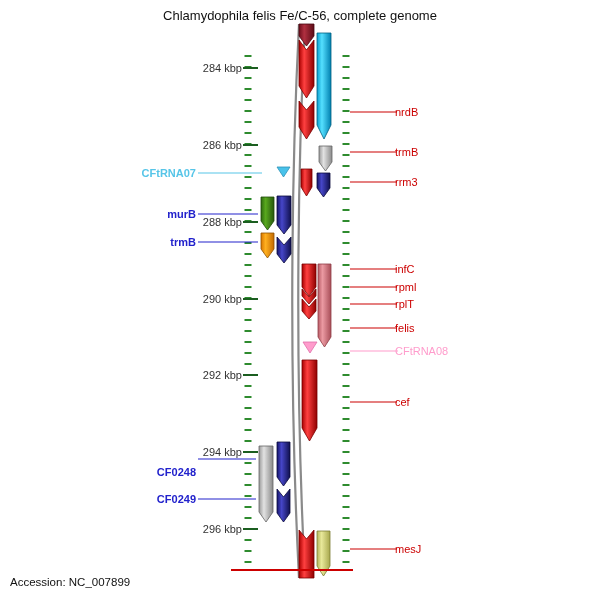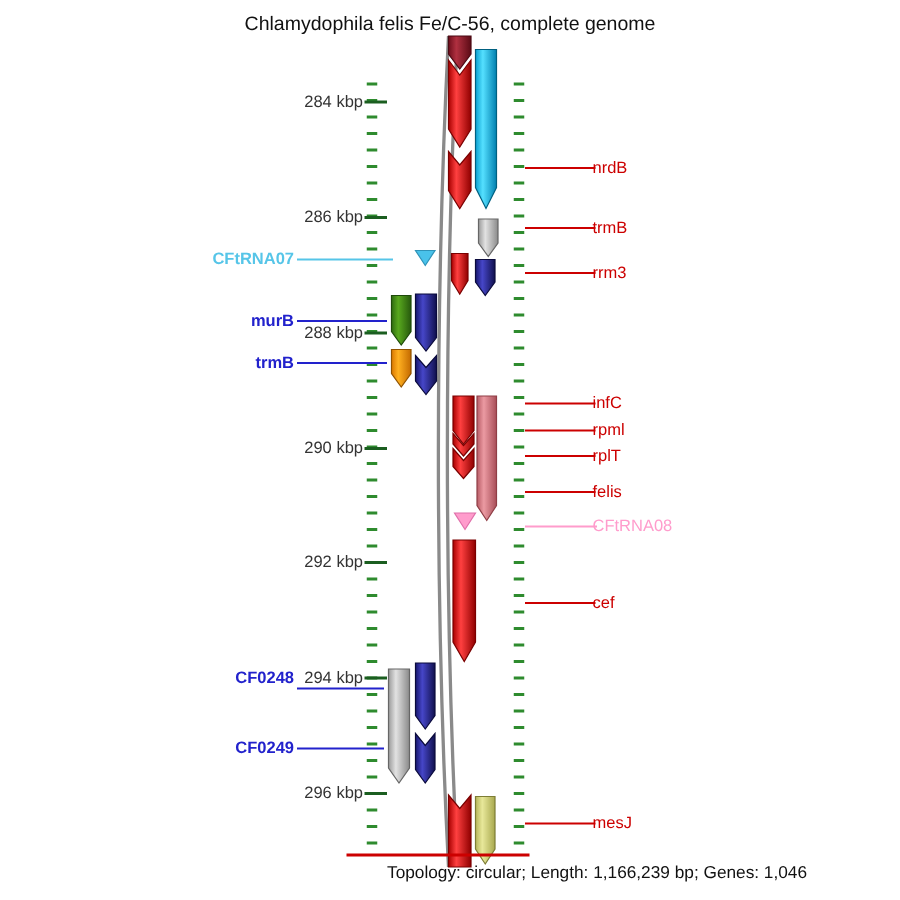--- a/index.html
+++ b/index.html
@@ -167,18 +167,18 @@
   <div class="glabel right c-red" style="top:281px">rpml</div>
   <div class="glabel right c-red" style="top:298px">rplT</div>
   <div class="glabel right c-red" style="top:322px">felis</div>
   <div class="glabel right c-pink" style="top:345px">CFtRNA08</div>
   <div class="glabel right c-red" style="top:396px">cef</div>
   <div class="glabel right c-red" style="top:543px">mesJ</div>
 
   <div class="glabel left c-cyan" style="top:167px">CFtRNA07</div>
   <div class="glabel left c-blue" style="top:208px">murB</div>
   <div class="glabel left c-blue" style="top:236px">trmB</div>
-  <div class="glabel left c-blue" style="top:446px">CF0248</div>
+  <div class="glabel left c-blue" style="top:466px">CF0248</div>
   <div class="glabel left c-blue" style="top:493px">CF0249</div>
 
-  <div class="status info">Topology: circular; Length: 1,166,239 bp; Genes: 1,046</div>
+  <div class="status acc">Accession: NC_007899</div>
 
 </div>
 
 </body></html>

